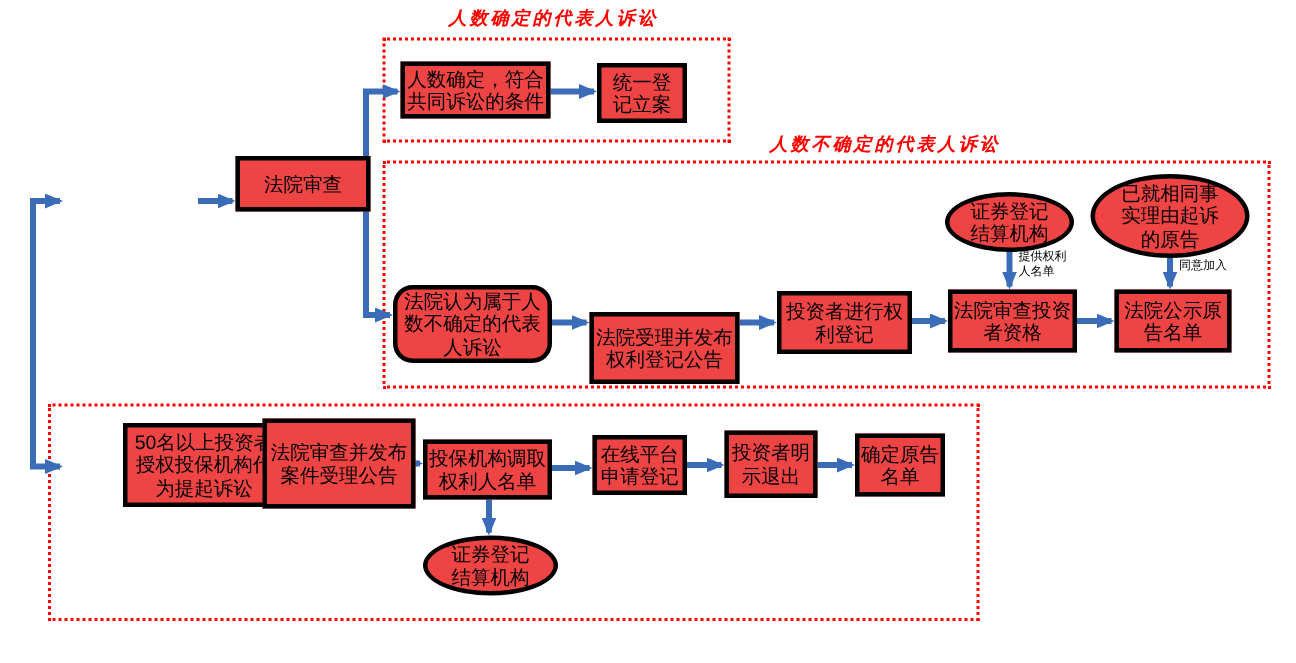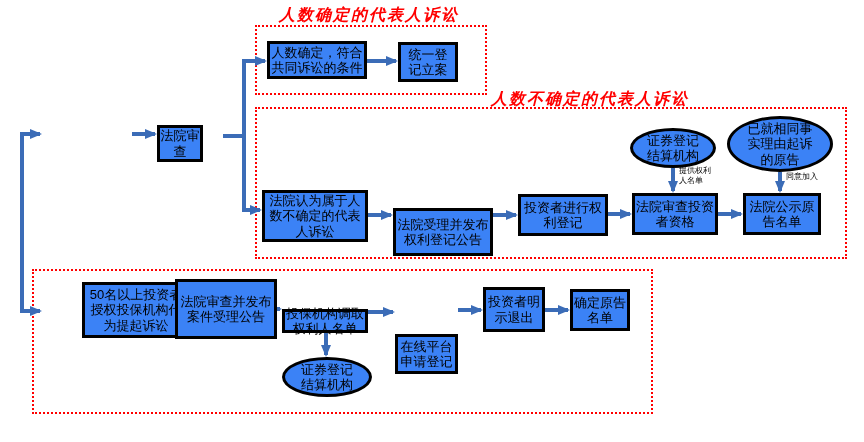--- a/index.html
+++ b/index.html
@@ -5,25 +5,25 @@
   html,body{margin:0;padding:0;background:#fff;}
   #stage{
     position:relative;width:864px;height:442px;background:#ffffff;
     font-family:"Liberation Sans",sans-serif;overflow:hidden;
   }
   .region{
     position:absolute;border:2px dotted #ff0000;background:transparent;z-index:1;
   }
   .rlabel{
     position:absolute;color:#ff0000;font-weight:bold;font-style:italic;
-    font-size:16px;letter-spacing:2px;text-align:center;z-index:4;line-height:1.1;
+    font-size:12px;letter-spacing:2px;text-align:center;z-index:4;line-height:1.1;
   }
   #arrows{position:absolute;left:0;top:0;z-index:2;}
   .node{
-    position:absolute;border:3px solid #000;background:#3b82f6;z-index:3;
+    position:absolute;border:3px solid #000;background:#ef4444;z-index:3;
     display:flex;align-items:center;justify-content:center;text-align:center;
     font-size:13px;line-height:1.17;color:#000;box-sizing:border-box;
   }
   .ellipse{border-radius:50%;}
   .elabel{
     position:absolute;color:#000;font-size:8px;line-height:1.2;z-index:4;
     text-align:left;
   }
 </style>
 </head>
@@ -68,36 +68,36 @@
 
       <path d="M150,310 L173,310" marker-end="url(#ah)"></path>
       <path d="M258,309 L280,309" marker-end="url(#ah)"></path>
       <path d="M368,312 L393,312" marker-end="url(#ah)"></path>
       <path d="M458,310 L481,310" marker-end="url(#ah)"></path>
       <path d="M545,310 L568,310" marker-end="url(#ah)"></path>
       <path d="M326,333 L326,355" marker-end="url(#ah)"></path>
     </g>
   </svg>
 
-  <div class="node" style="left:157px;top:125px;width:46px;height:37px;">法院审查</div>
+  <div class="node" style="left:157px;top:104px;width:90px;height:37px;">法院审查</div>
 
   <div class="node" style="left:267px;top:41px;width:100px;height:38px;">人数确定，符合共同诉讼的条件</div>
   <div class="node" style="left:398px;top:42px;width:60px;height:40px;padding:0 4px;">统一登记立案</div>
 
-  <div class="node" style="left:262px;top:190px;width:106px;height:52px;">法院认为属于人数不确定的代表人诉讼</div>
+  <div class="node" style="left:262px;top:190px;width:106px;height:52px;border-radius:13px;">法院认为属于人数不确定的代表人诉讼</div>
   <div class="node" style="left:393px;top:192px;width:100px;height:48px;margin-top:16px;">法院受理并发布权利登记公告</div>
   <div class="node" style="left:518px;top:194px;width:90px;height:42px;">投资者进行权利登记</div>
   <div class="node" style="left:632px;top:193px;width:86px;height:42px;">法院审查投资者资格</div>
   <div class="node" style="left:743px;top:193px;width:78px;height:42px;">法院公示原告名单</div>
   <div class="node ellipse" style="left:630px;top:128px;width:86px;height:40px;padding:0 10px;">证券登记结算机构</div>
   <div class="node ellipse" style="left:727px;top:116px;width:106px;height:56px;padding:0 17px;">已就相同事实理由起诉的原告</div>
   <div class="elabel" style="left:679px;top:166px;width:36px;">提供权利人名单</div>
   <div class="elabel" style="left:786px;top:172px;width:40px;">同意加入</div>
 
   <div class="node" style="left:42px;top:282px;width:108px;height:56px;margin-left:40px;">50名以上投资者授权投保机构代为提起诉讼</div>
   <div class="node" style="left:175px;top:279px;width:102px;height:60px;">法院审查并发布案件受理公告</div>
-  <div class="node" style="left:282px;top:309px;width:86px;height:24px;">投保机构调取权利人名单</div>
-  <div class="node" style="left:395px;top:290px;width:63px;height:40px;margin-top:44px;">在线平台申请登记</div>
+  <div class="node" style="left:282px;top:293px;width:86px;height:40px;">投保机构调取权利人名单</div>
+  <div class="node" style="left:395px;top:290px;width:63px;height:40px;">在线平台申请登记</div>
   <div class="node" style="left:483px;top:287px;width:62px;height:45px;">投资者明示退出</div>
   <div class="node" style="left:570px;top:289px;width:60px;height:42px;">确定原告名单</div>
   <div class="node ellipse" style="left:282px;top:357px;width:90px;height:40px;padding:0 12px;">证券登记结算机构</div>
 
 </div>
 
 </body></html>

